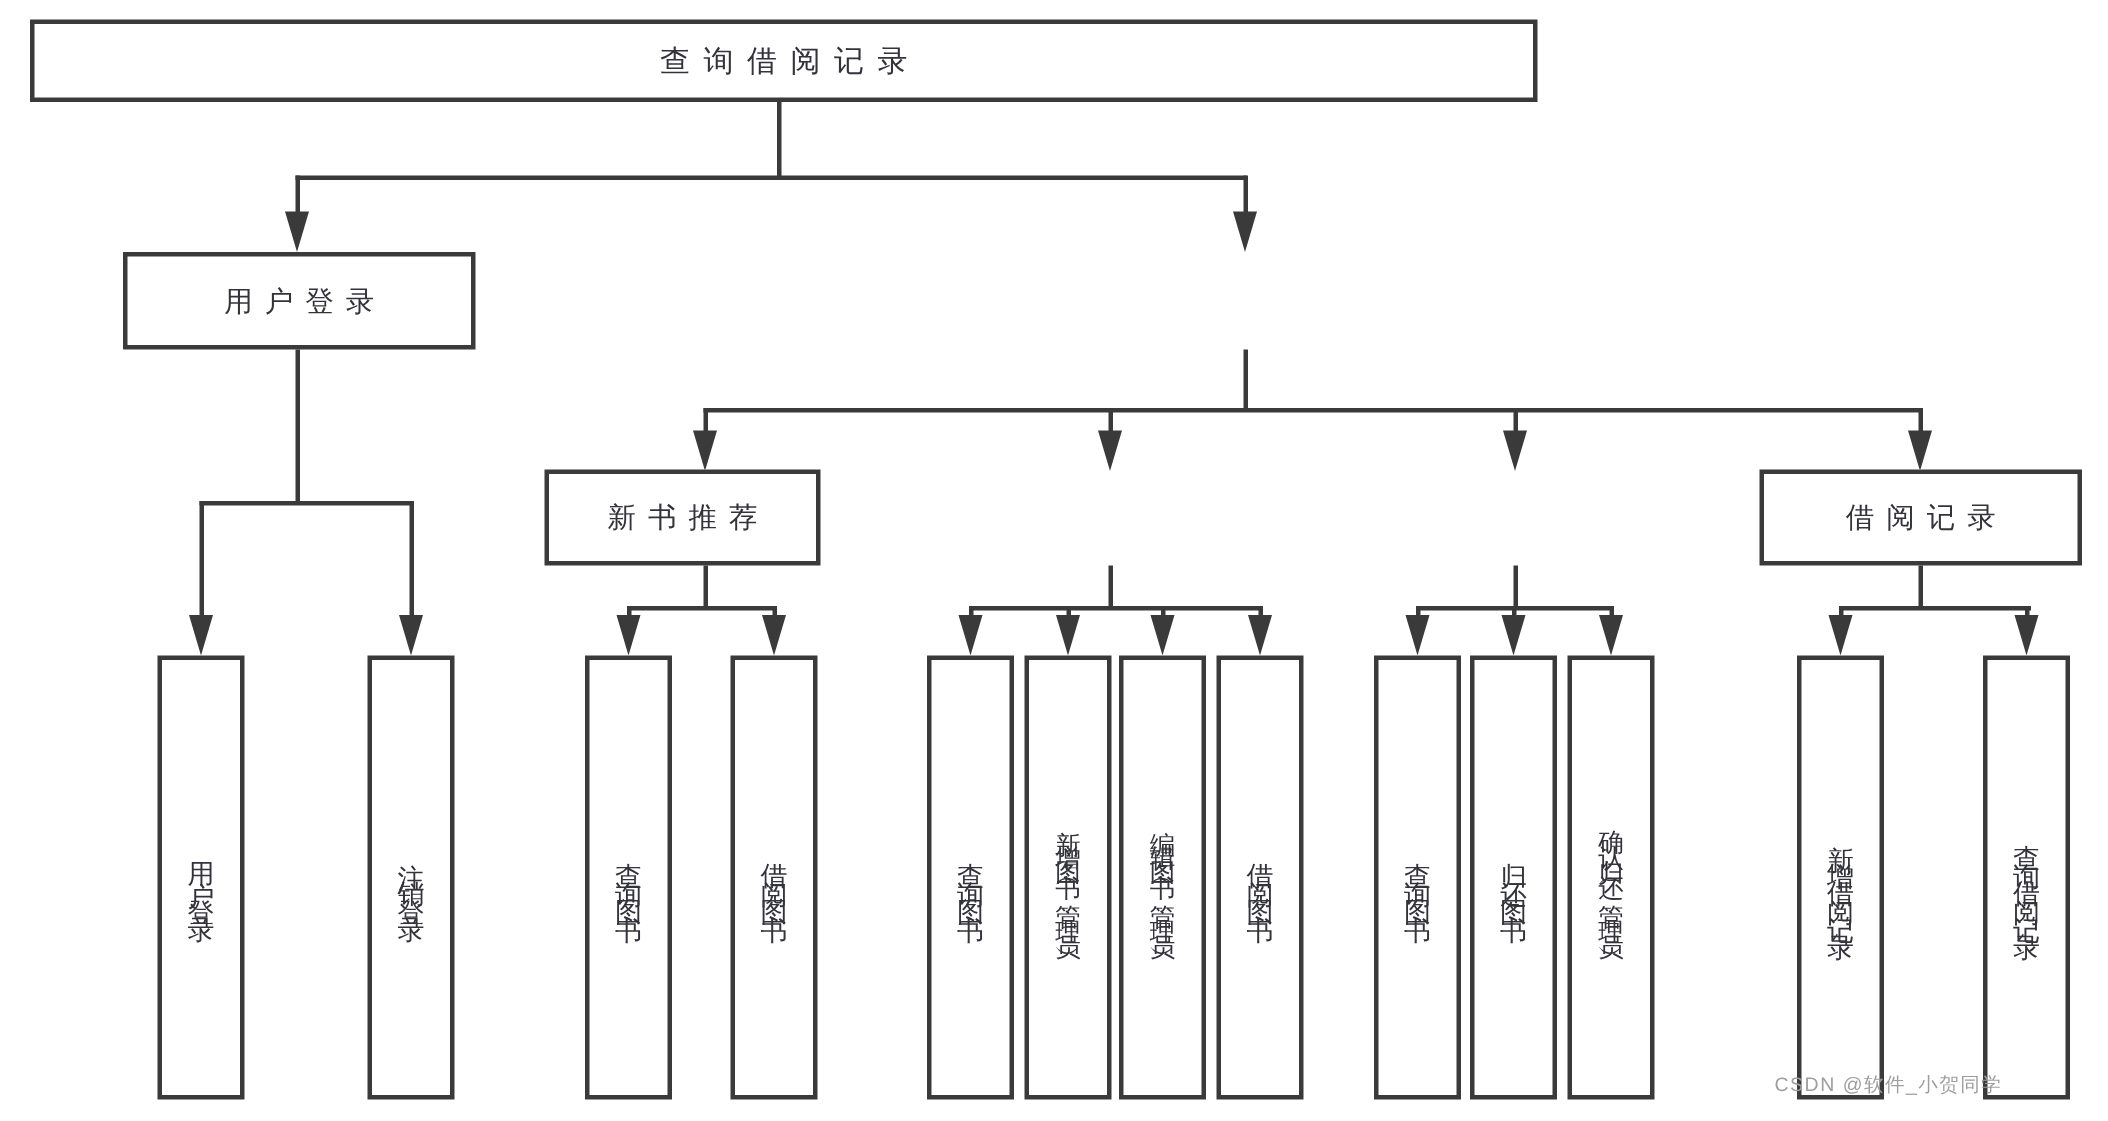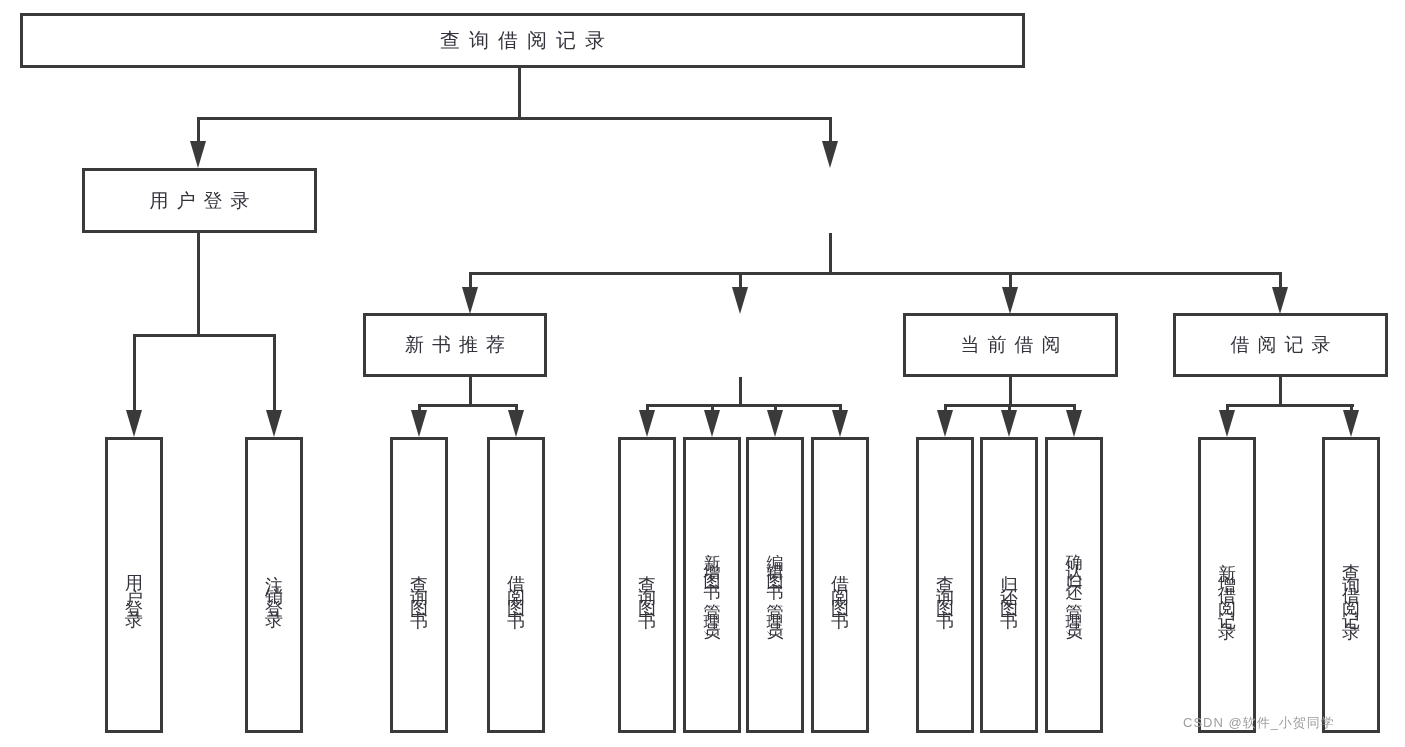--- a/index.html
+++ b/index.html
@@ -72,23 +72,20 @@
   <div class="arw" style="left:462px;top:287px;"></div>
   <div class="v" style="left:739px;top:272px;height:18px;"></div>
   <div class="arw" style="left:732px;top:287px;"></div>
   <div class="v" style="left:1009px;top:272px;height:18px;"></div>
   <div class="arw" style="left:1002px;top:287px;"></div>
   <div class="v" style="left:1279px;top:272px;height:18px;"></div>
   <div class="arw" style="left:1272px;top:287px;"></div>
 
   <div class="box" style="left:363px;top:313px;width:184px;height:64px;">
     <span>新书推荐</span>
-  </div>
-  <div class="box" style="left:903px;top:313px;width:215px;height:64px;">
-    <span>当前借阅</span>
   </div>
   <div class="box" style="left:1173px;top:313px;width:215px;height:64px;">
     <span>借阅记录</span>
   </div>
 
   <div class="v" style="left:469px;top:377px;height:29px;"></div>
   <div class="h" style="left:418px;top:404px;width:100px;"></div>
   <div class="v" style="left:418px;top:404px;height:8px;"></div>
   <div class="arw" style="left:411px;top:410px;"></div>
   <div class="v" style="left:515px;top:404px;height:8px;"></div>

